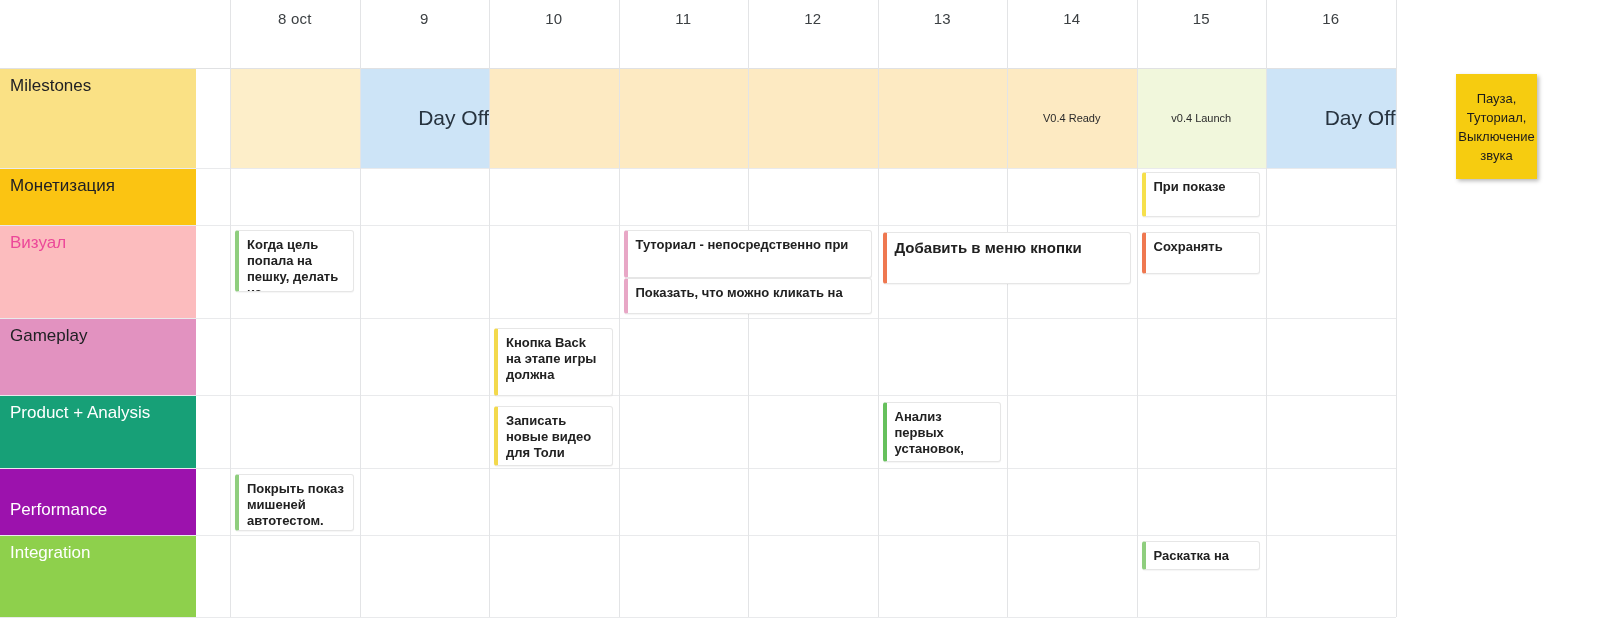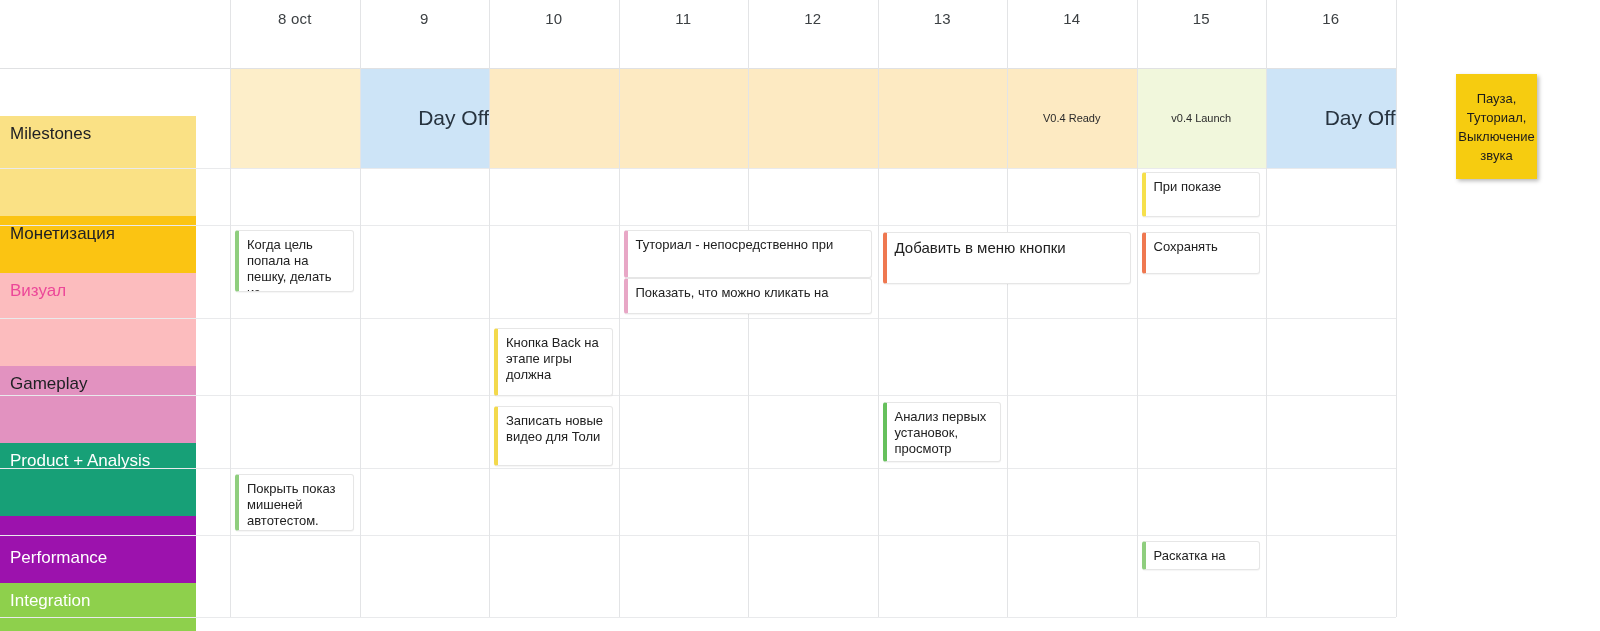--- a/index.html
+++ b/index.html
@@ -69,21 +69,20 @@
   
   .lane-label {
     position: absolute;
     left: 0;
     width: 196px;
     box-sizing: border-box;
     padding: 8px 0 0 10px;
     font-size: 17px;
     line-height: 20px;
     overflow: hidden;
-    margin-top: 48px;
   }
 
   
   .ms-cell {
     position: absolute;
     top: 68px;
     height: 100px;
     display: flex;
     align-items: center;
     justify-content: center;
@@ -101,20 +100,21 @@
     border: 1px solid #e6e6e6;
     border-left-width: 4px;
     border-left-style: solid;
     border-radius: 3px;
     padding: 6px 7px 5px 8px;
     font-size: 13px;
     line-height: 16px;
     color: #212121;
     overflow: hidden;
     box-shadow: 0 1px 1px rgba(0,0,0,.045);
+    font-weight: bold;
   }
   .card.lg { font-size: 15px; line-height: 18px; }
 
   
   .sticky {
     position: absolute;
     box-sizing: border-box;
     display: flex;
     align-items: center;
     justify-content: center;

